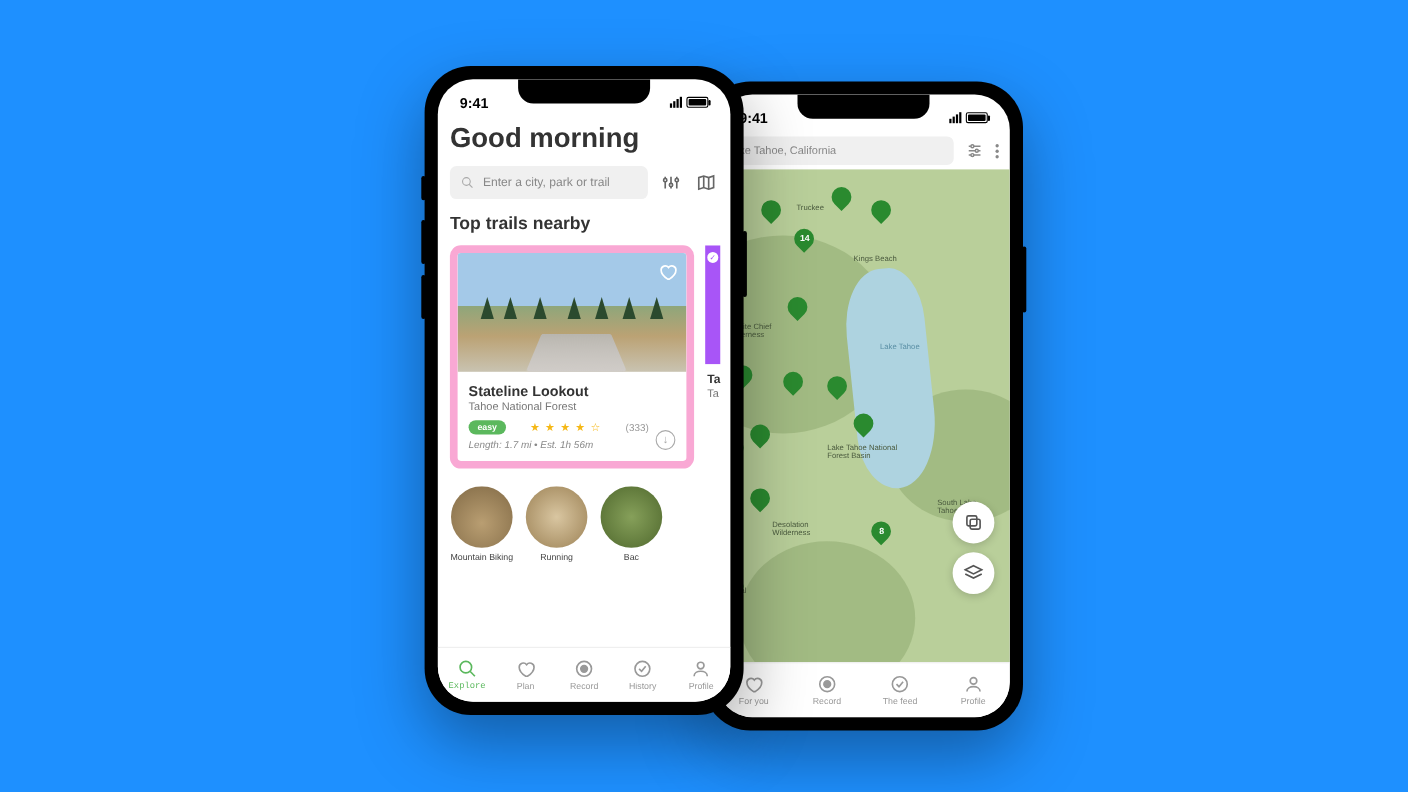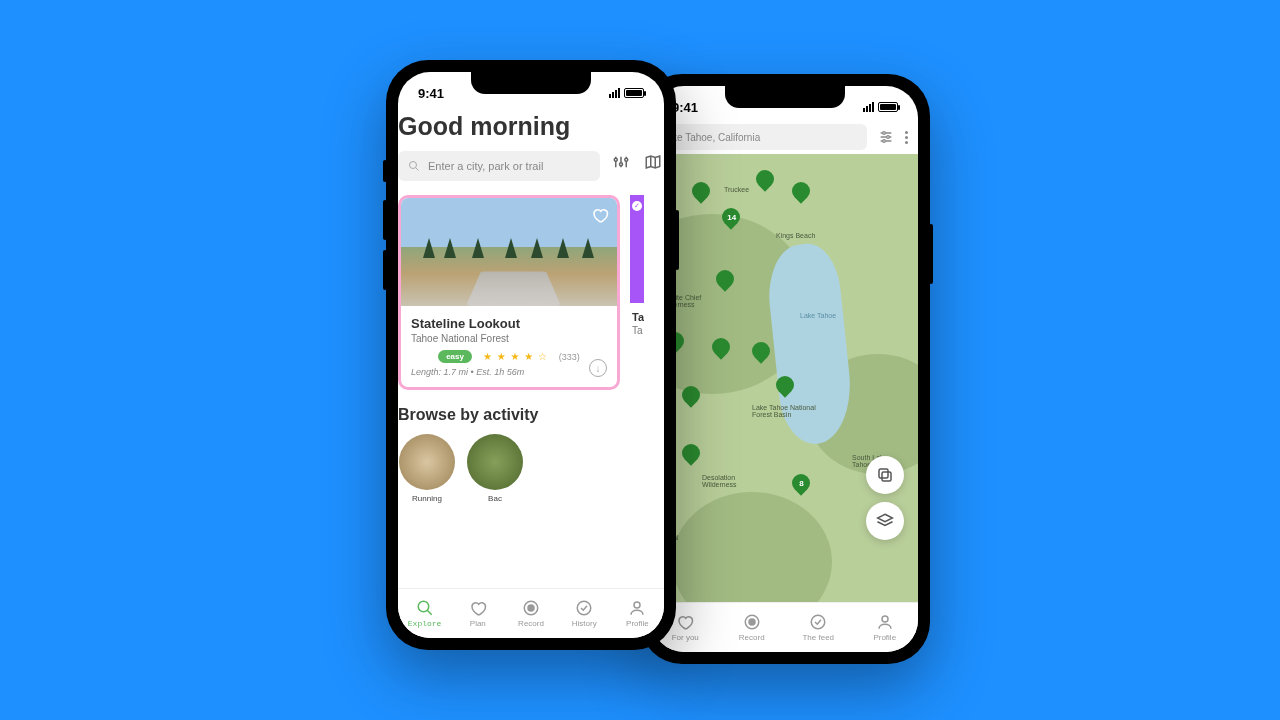--- a/index.html
+++ b/index.html
@@ -47,37 +47,37 @@
   .status-right { display:flex; gap:4px; align-items:center; }
   .signal { display:flex; gap:1px; align-items:flex-end; }
   .signal i { width:2px; background:#000; display:block; }
   .signal i:nth-child(1){height:4px;} .signal i:nth-child(2){height:6px;}
   .signal i:nth-child(3){height:8px;} .signal i:nth-child(4){height:10px;}
   .battery { width:20px; height:10px; border:1px solid #000; border-radius:2px; position:relative; }
   .battery::after { content:""; position:absolute; right:-3px; top:2px; width:2px; height:5px; background:#000; border-radius:1px;}
   .battery i { display:block; width:16px; height:6px; background:#000; margin:1px; border-radius:1px;}
 
   
-  .front-content { padding: 0 0; }
+  .front-content { padding: 0 11px; }
   .greeting { font-size: 25px; font-weight: 700; color:#333; margin: 6px 0 10px; }
-  .search-row { display:flex; align-items:flex-start; gap:10px; margin-bottom: 14px; }
+  .search-row { display:flex; align-items:center; gap:10px; margin-bottom: 14px; }
   .search-box { flex:1; background:#f0f0f0; border-radius:6px; height:30px; display:flex; align-items:center; padding:0 10px; gap:8px; font-size:11px; color:#888; }
   .icon-btn { width:22px; height:22px; display:flex; align-items:center; justify-content:center; color:#666; cursor:pointer; }
   .section-title { font-size:16px; font-weight:700; color:#333; margin-bottom:10px; }
   .card-row { display:flex; gap:10px; margin-bottom:16px; }
-  .trail-card { width:222px; flex-shrink:0; border:3px solid #f9a8d4; border-radius:10px; overflow:hidden; background:#fff; }
+  .trail-card { width:222px; flex-shrink:0; border:7px solid #f9a8d4; border-radius:10px; overflow:hidden; background:#fff; }
   .trail-img { height:108px; position:relative; background: linear-gradient(to bottom, #a4c9e8 0%, #a4c9e8 45%, #8fa67a 45%, #bba274 70%, #c9c3b1 100%); }
   .trail-img .trees { position:absolute; bottom:48px; left:0; right:0; height:22px; }
   .tree { position:absolute; bottom:0; width:0; height:0; border-left:6px solid transparent; border-right:6px solid transparent; border-bottom:20px solid #2b4a2e; }
   .trail-img .path { position:absolute; bottom:0; left:30%; width:44%; height:62px; background: linear-gradient(to top, #d0ccc8, #b8b5ae); transform: perspective(80px) rotateX(36deg); transform-origin: bottom; border-radius: 4px; }
   .heart { position:absolute; top:8px; right:8px; color:#fff; }
   .trail-body { padding:10px; position:relative; }
   .trail-name { font-size:13px; font-weight:700; color:#333; }
   .trail-loc { font-size:10px; color:#777; margin-top:2px; }
-  .trail-meta { display:flex; align-items:center; gap:11px; margin-top:6px;justify-content:center; }
+  .trail-meta { display:flex; align-items:center; gap:22px; margin-top:6px; }
   .badge { font-size:8px; color:#fff; padding:2px 8px; border-radius:10px; font-weight:600; }
   .badge.easy { background:#5bb85d; }
   .stars { color:#f5b817; font-size:10px; letter-spacing:1px; }
   .reviews { font-size:9px; color:#999; }
   .trail-stats { font-size:9px; color:#888; margin-top:4px;font-style:italic; }
   .dl { position:absolute; right:10px; bottom:10px; width:18px;height:18px;border:1.5px solid #aaa;border-radius:50%;display:flex;align-items:center;justify-content:center;color:#aaa;font-size:10px;}
   .trail-card.peek { width:14px; border:none; border-radius:0; }
   .peek .trail-img { background: linear-gradient(#a855f7,#a855f7); height:108px;}
   .peek .check { position:absolute; top:6px; left:2px; width:10px; height:10px; background:#fff; border-radius:50%; font-size:7px; color:#a855f7; display:flex;align-items:center;justify-content:center;}
 
@@ -319,20 +319,21 @@
         </div>
         <div class="icon-btn">
           <svg width="18" height="18" viewBox="0 0 24 24" fill="none" stroke="#666" stroke-width="2">
               <polygon points="3,6 9,4 15,6 21,4 21,18 15,20 9,18 3,20"></polygon>
               <line x1="9" y1="4" x2="9" y2="18"></line>
               <line x1="15" y1="6" x2="15" y2="20"></line>
             </svg>
         </div>
       </div>
 
+      <h2 class="section-title">Top trails nearby</h2>
       <div class="card-row">
         <div class="trail-card">
           <div class="trail-img">
             <div class="trees">
               <div class="tree" style="left:10%;"></div>
                 <div class="tree" style="left:20%;"></div>
               <div class="tree" style="left:33%;"></div>
                 <div class="tree" style="left:48%;"></div>
               <div class="tree" style="left:60%;"></div>
                 <div class="tree" style="left:72%;"></div>
@@ -361,22 +362,25 @@
           <div class="trail-img">
               <div class="check">✓</div>
             </div>
           <div class="trail-body" style="padding:8px 2px;">
             <div class="trail-name" style="font-size:11px;">Ta</div>
             <div class="trail-loc">Ta</div>
           </div>
         </div>
       </div>
 
-      <h2 class="section-title">Browse by activity</h2>
       <div class="activity-row">
+        <div class="activity-item">
+          <div class="activity-circle act-biking"></div>
+          <span class="activity-label">Mountain Biking</span>
+        </div>
         <div class="activity-item">
           <div class="activity-circle act-running"></div>
           <span class="activity-label">Running</span>
         </div>
         <div class="activity-item">
           <div class="activity-circle act-backpacking"></div>
           <span class="activity-label">Bac</span>
         </div>
       </div>
     </div>

